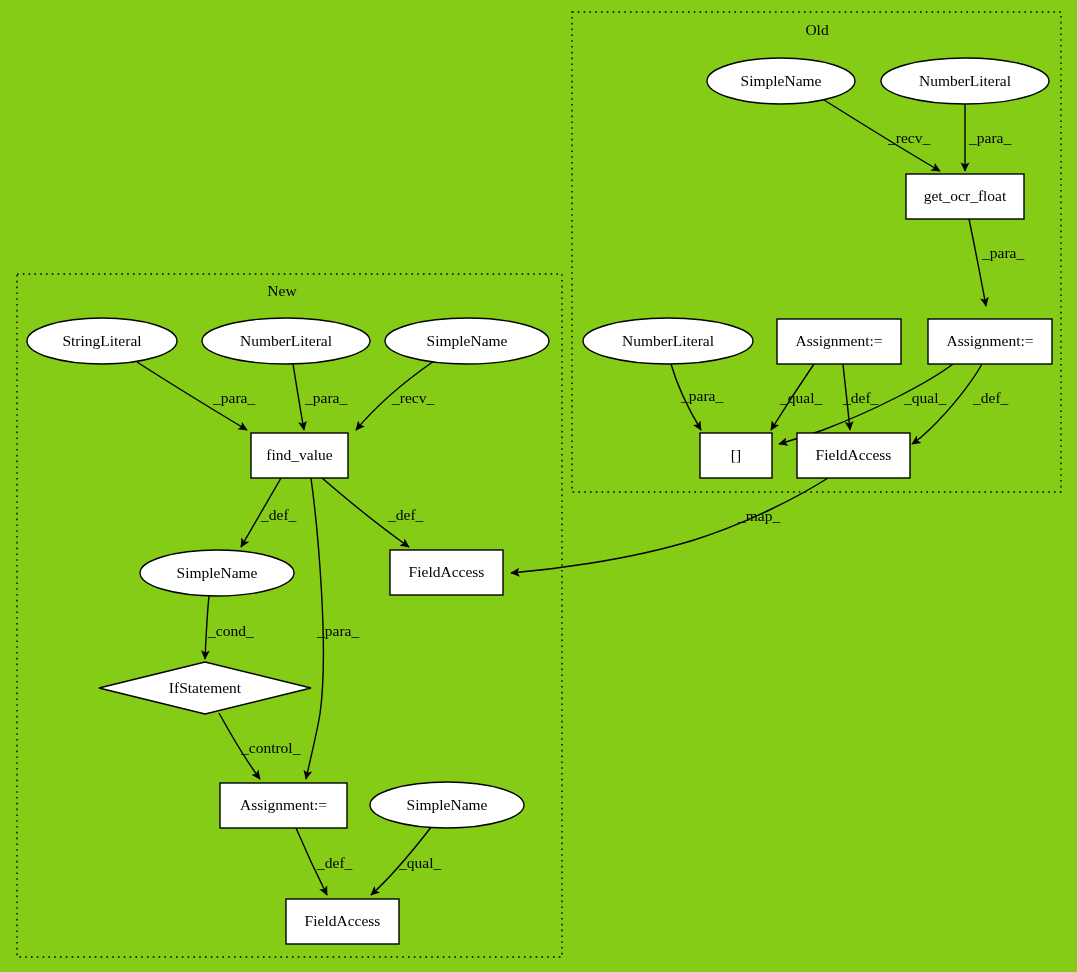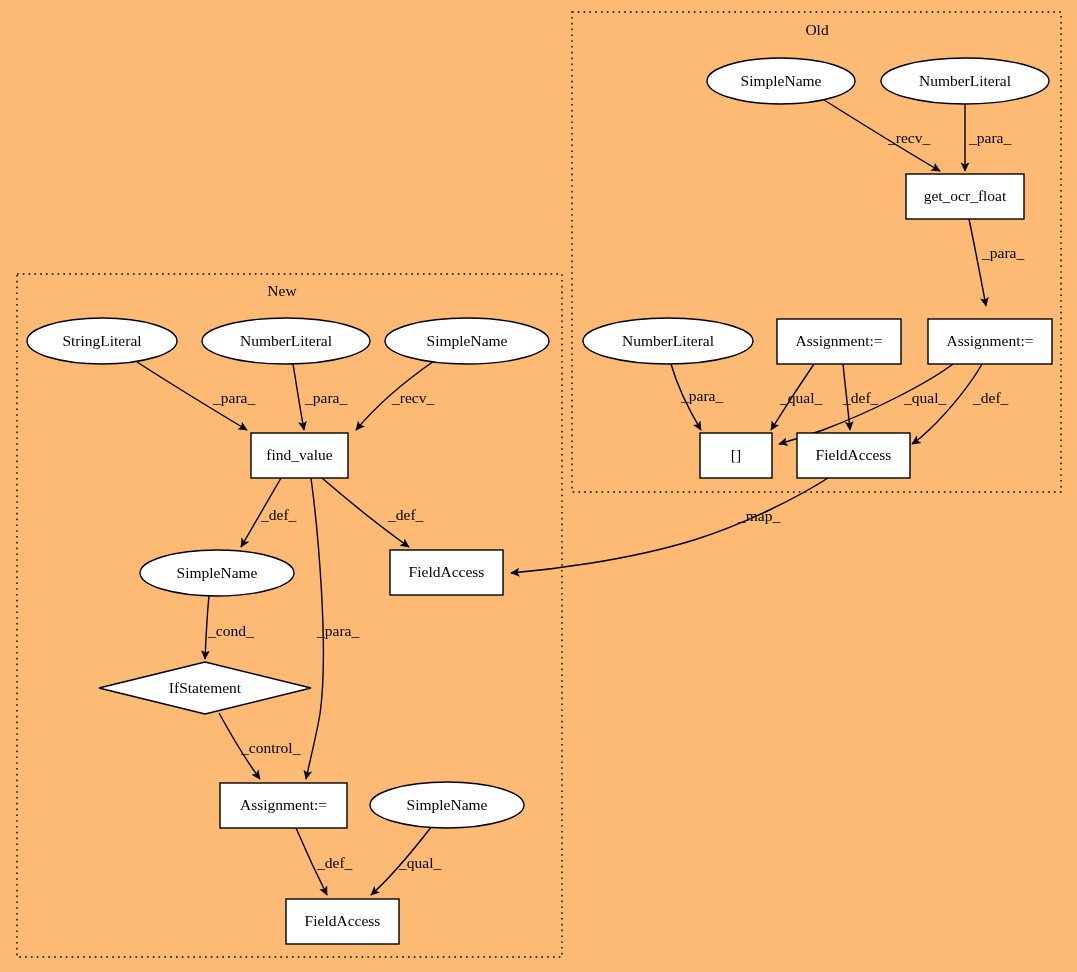--- a/index.html
+++ b/index.html
@@ -4,21 +4,21 @@
 <style>
   html, body {
     margin: 0;
     padding: 0;
     background: #ffffff;
   }
   #canvas {
     position: relative;
     width: 1077px;
     height: 972px;
-    background: #fdba74;
+    background: #84cc16;
     font-family: "Liberation Serif", "DejaVu Serif", serif;
   }
   svg { display: block; }
   .node-label {
     font-family: "Liberation Serif", "DejaVu Serif", serif;
     font-size: 15.5px;
     fill: #000000;
     text-anchor: middle;
     dominant-baseline: middle;
   }

